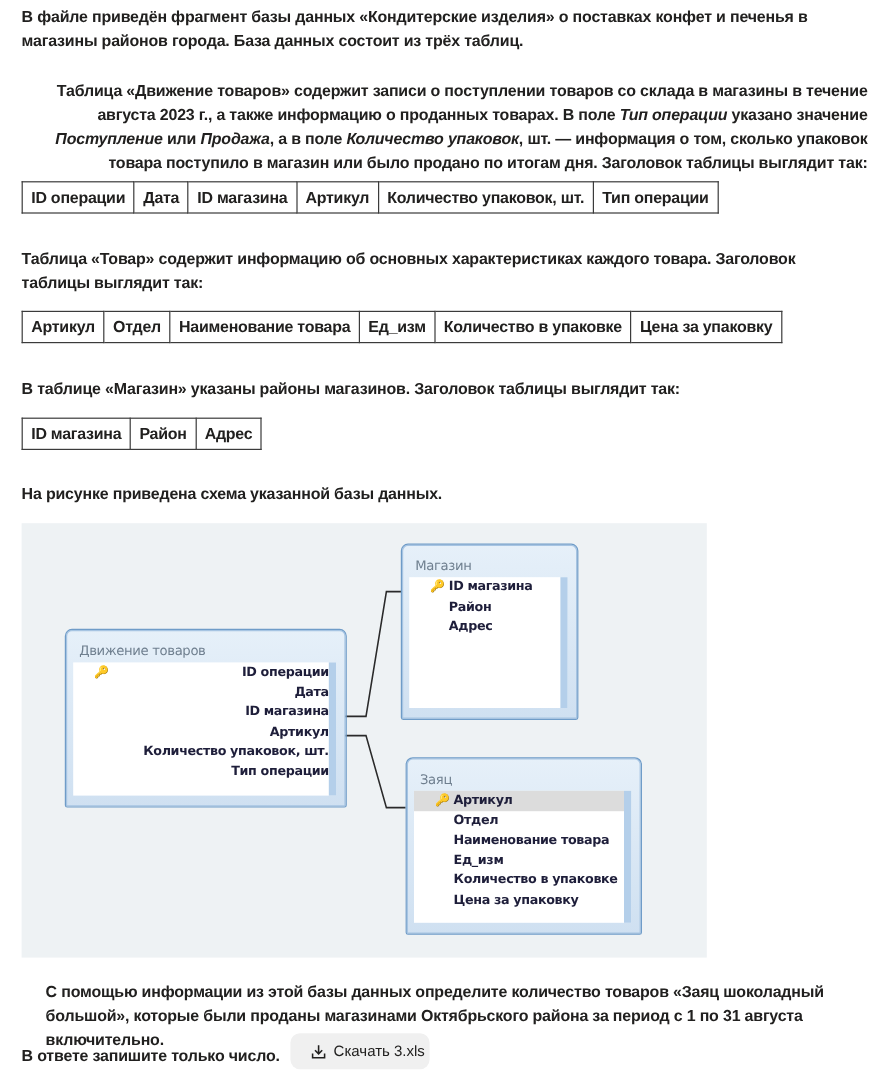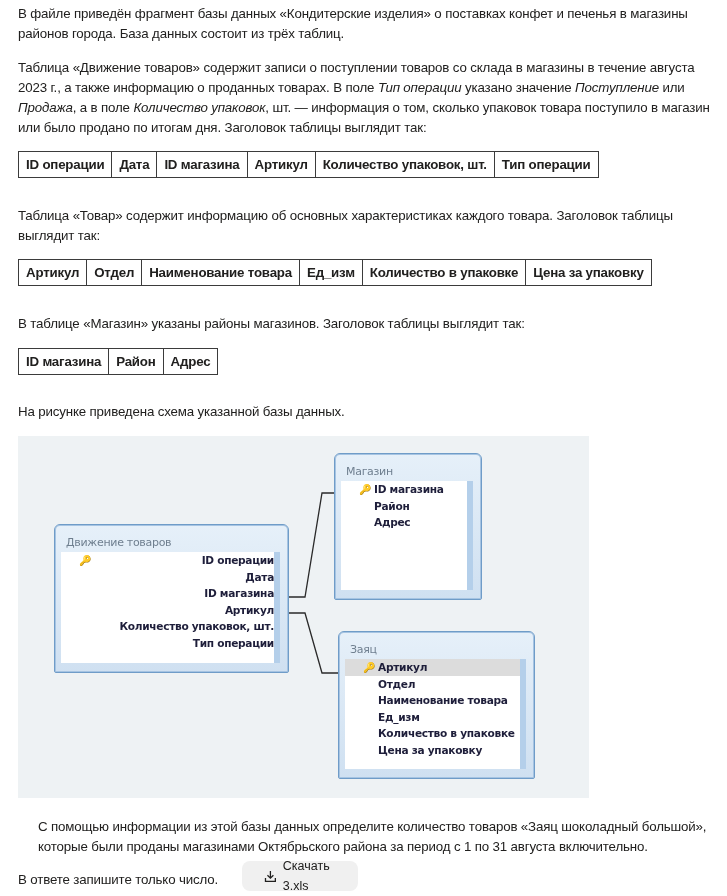--- a/index.html
+++ b/index.html
@@ -2,23 +2,23 @@
 <html><head>
   <meta charset="utf-8">
   <style>
     html, body { margin: 0; padding: 0; background: #ffffff; }
     body {
       width: 727px; height: 896px; overflow: hidden; position: relative;
       font-family: "Liberation Sans", sans-serif; color: #21201f;
       font-size: 13.3px; line-height: 20px;
     }
     .content { position: absolute; left: 18px; top: 0; width: 700px; }
-    p { margin: 0; letter-spacing: -0.15px; }
+    p { margin: 0; letter-spacing: -0.15px; font-weight: bold; }
     .p1 { position: absolute; top: 4px; left: 0; width: 700px; }
-    .p2 { position: absolute; top: 58px; left: 0; width: 705px; }
+    .p2 { position: absolute; top: 66px; left: 0; width: 705px; text-align: right; }
     .p3 { position: absolute; top: 206px; left: 0; width: 700px; }
     .p4 { position: absolute; top: 314px; left: 0; width: 700px; }
     .p5 { position: absolute; top: 402px; left: 0; width: 700px; }
     .p6 { position: absolute; top: 817px; left: 0; width: 705px; margin-left: 20px; }
     .p7 { position: absolute; top: 870px; left: 0; }
     em { font-style: italic; }
     table.hdr {
       position: absolute; left: 0; border-collapse: collapse;
       font-weight: bold; font-size: 13.3px; letter-spacing: -0.2px;
     }
@@ -55,21 +55,21 @@
       position: absolute; left: 18px; top: 1px; color: #c9a227; font-size: 10px;
     }
     .dv { left: 36px; top: 88px; width: 233px; height: 147px; text-align: right; }
     .mg { left: 316px; top: 17px; width: 146px; height: 145px; }
     .tv { left: 320px; top: 195px; width: 195px; height: 146px; }
     svg.links { position: absolute; left: 0; top: 0; }
 
     .dl-btn {
       position: absolute; left: 242px; top: 861px; width: 116px; height: 30px;
       background: #f0f0f0; border-radius: 8px; display: flex; align-items: center;
-      font-size: 12.5px; color: #21201f; box-sizing: border-box; padding-left: 22px;
+      font-size: 12.5px; color: #21201f; box-sizing: border-box; padding-left: 17px;
     }
     .dl-btn svg { margin-right: 6px; }
   </style>
 </head>
 <body>
 
 <div class="content">
   <p class="p1">В файле приведён фрагмент базы данных «Кондитерские изделия» о поставках конфет и печенья в магазины районов города. База данных состоит из трёх таблиц.</p>
 
   <p class="p2"><span>Таблица «Движение товаров» содержит записи о поступлении товаров со склада в магазины в течение августа 2023 г., а также информацию о проданных товарах. В поле </span><em>Тип операции</em><span> указано значение </span><em>Поступление</em><span> или </span><em>Продажа</em><span>, а в поле </span><em>Количество упаковок</em><span>, шт. — информация о том, сколько упаковок товара поступило в магазин или было продано по итогам дня. Заголовок таблицы выглядит так:</span></p>

